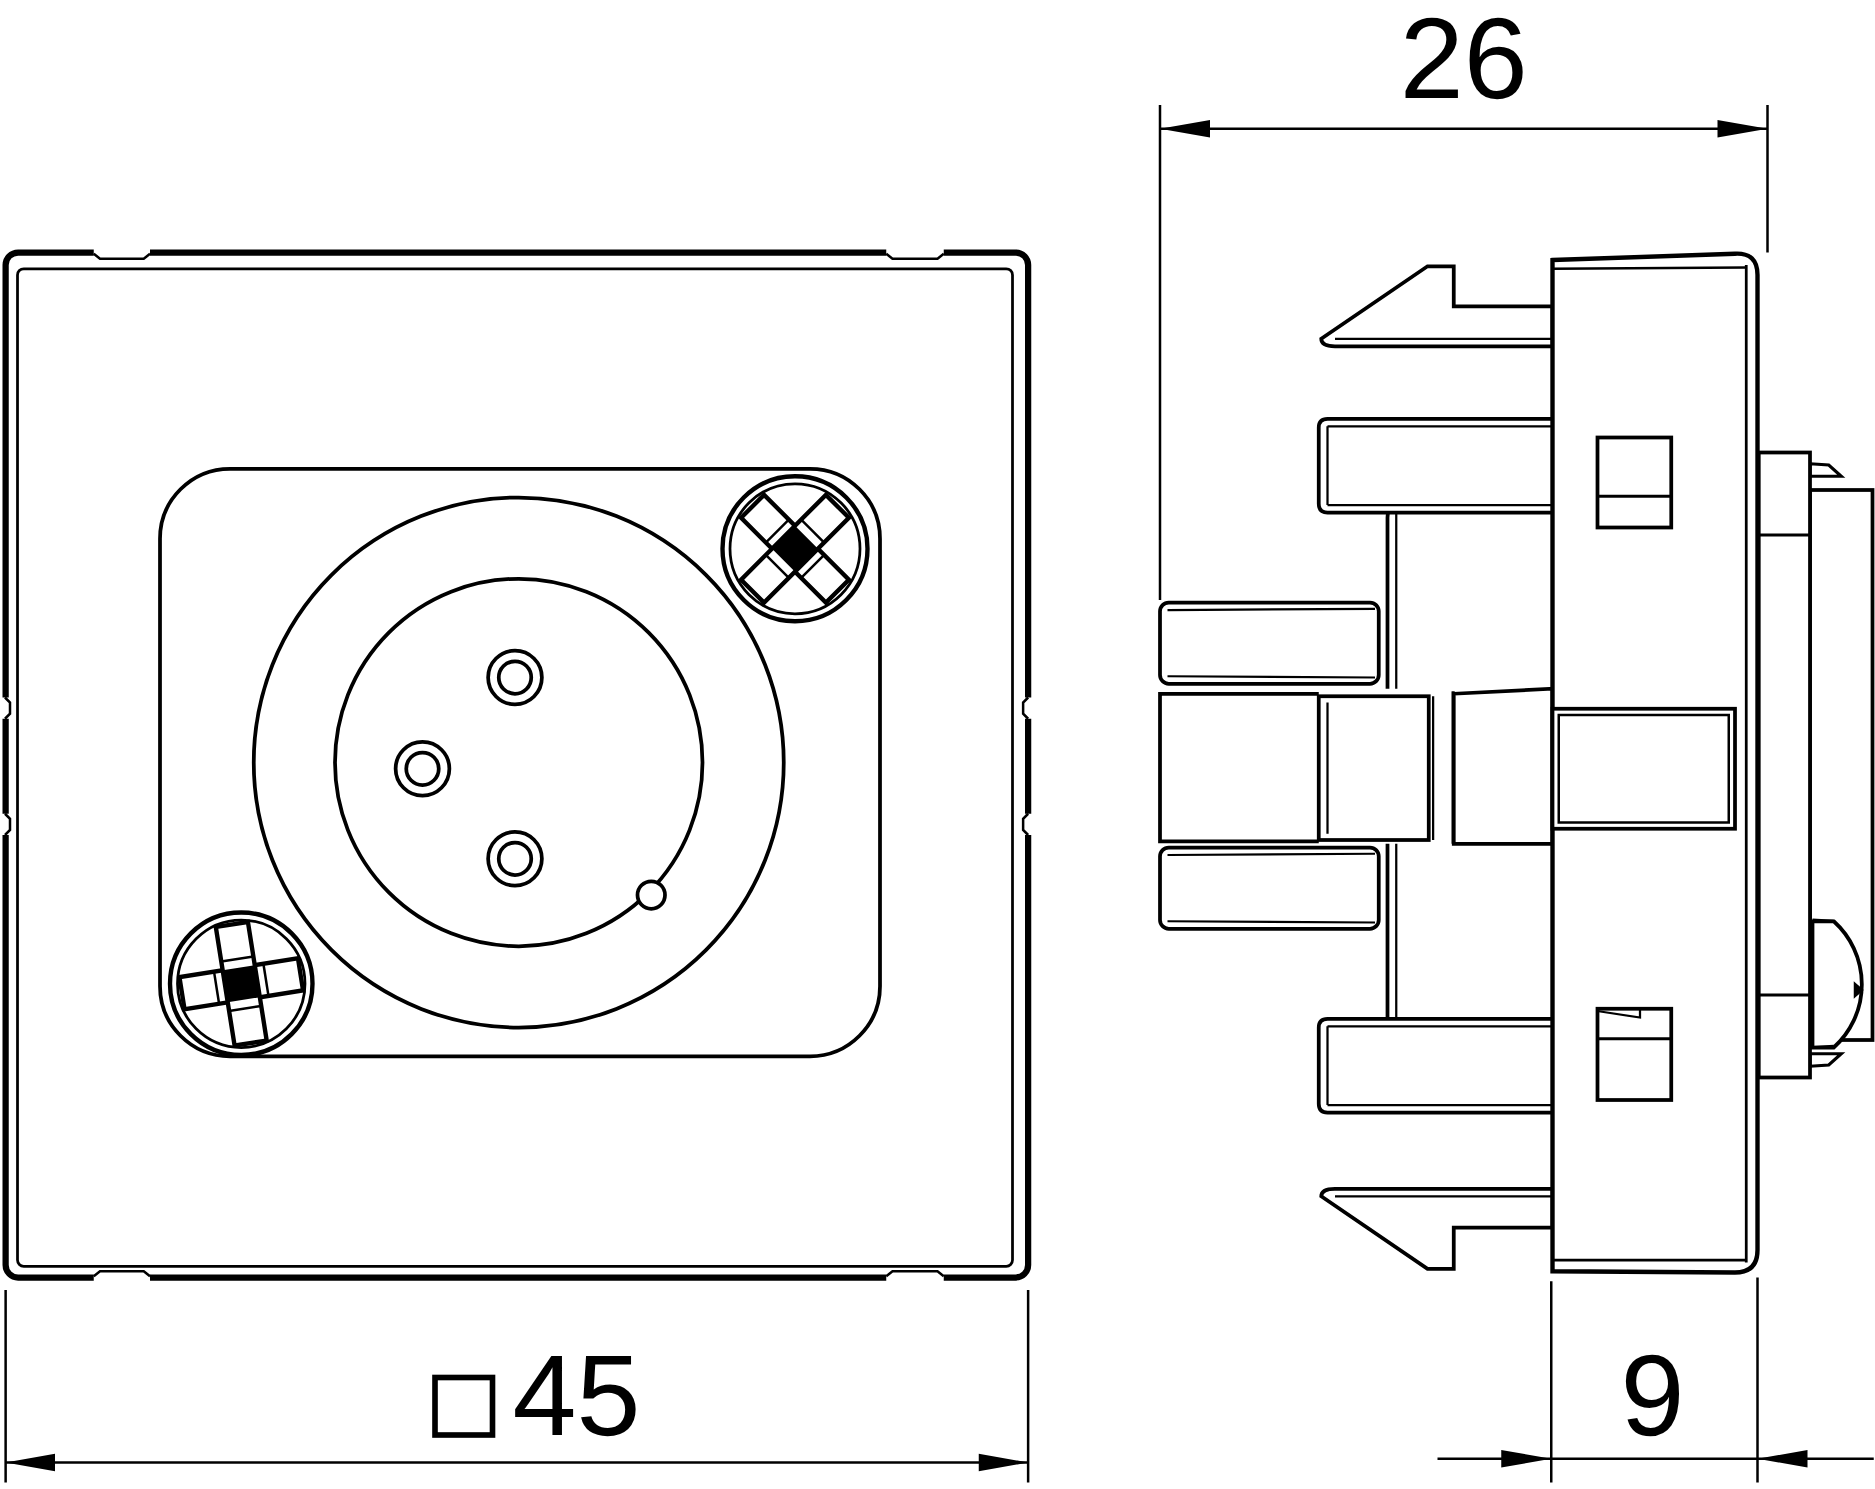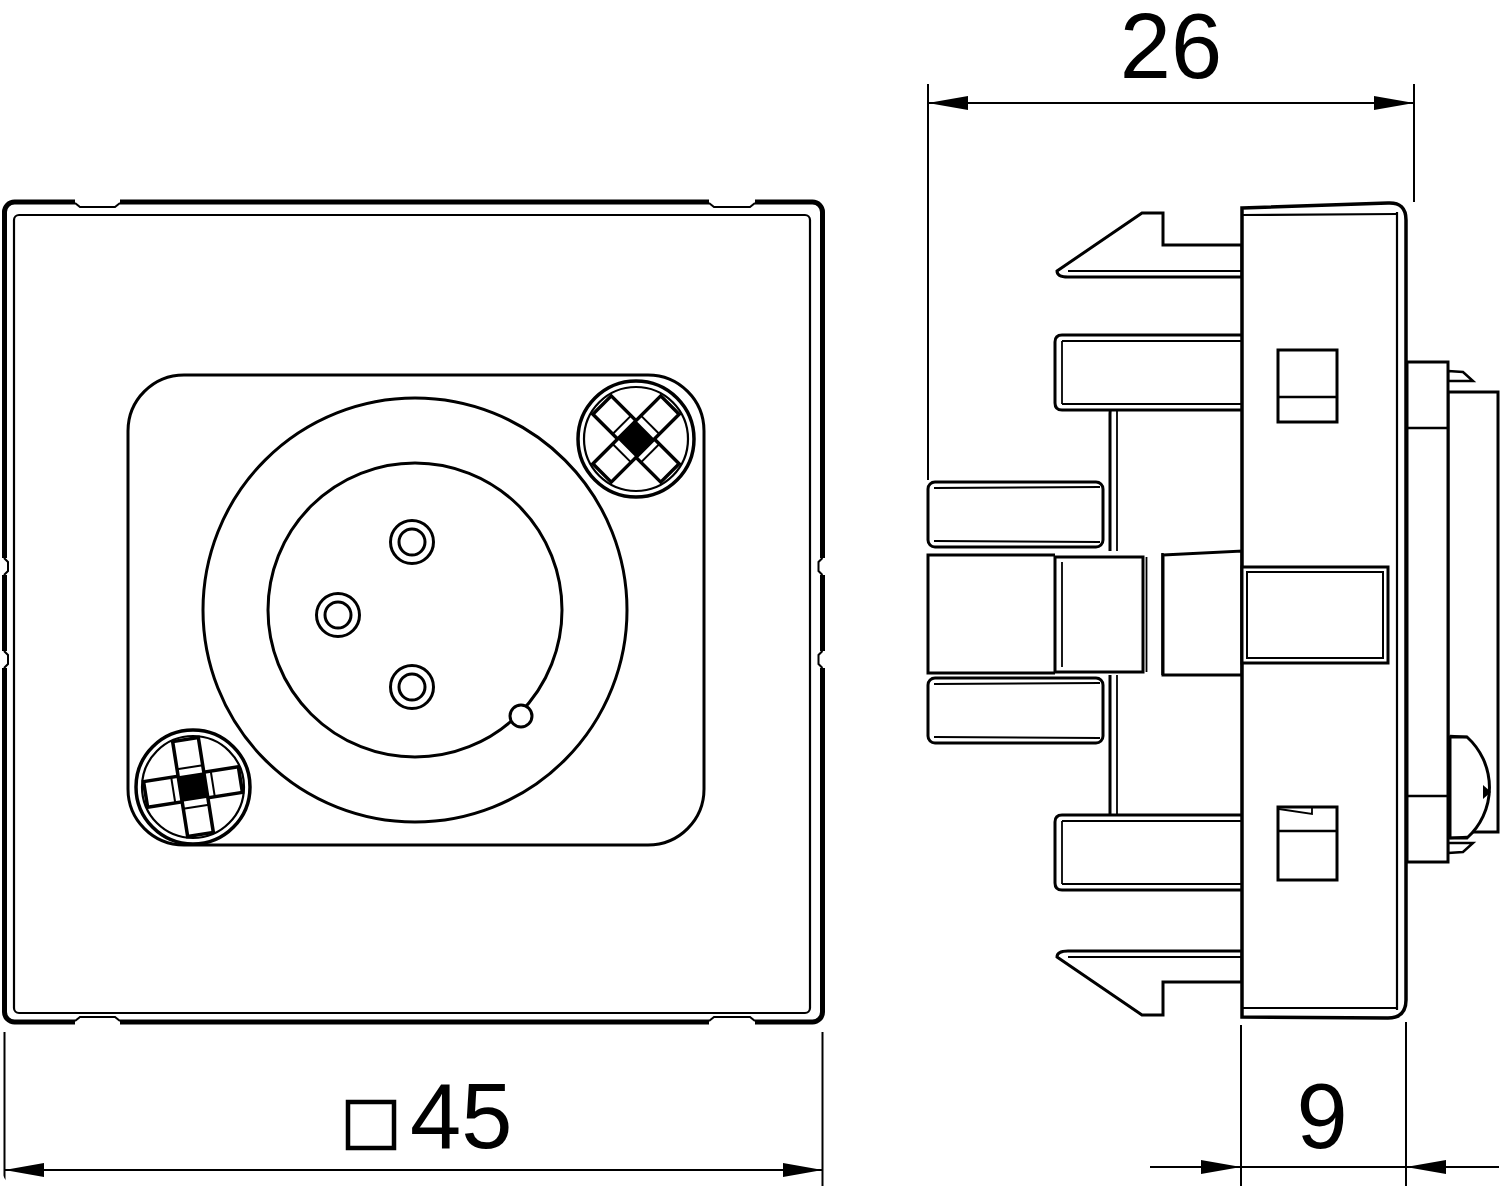--- a/index.html
+++ b/index.html
@@ -1,17 +1,17 @@
 <!DOCTYPE html>
 <html><head>
 <meta charset="utf-8">
 <style>
   html,body{margin:0;padding:0;background:#ffffff;}
   .canvas{position:relative;width:1500px;height:1191px;background:#ffffff;overflow:hidden;
-          font-family:"Liberation Sans", sans-serif;border-radius:28px;}
+          font-family:"Liberation Sans", sans-serif;}
   svg{position:absolute;left:0;top:0;}
   .ln{stroke:#000000;fill:none;}
   .fw{fill:#ffffff;stroke:#000000;}
   .dimtxt{fill:#000000;font-family:"Liberation Sans", sans-serif;font-size:92px;}
   .arrow{fill:#000000;stroke:none;}
 </style>
 </head>
 <body>
 
 <div class="canvas">

